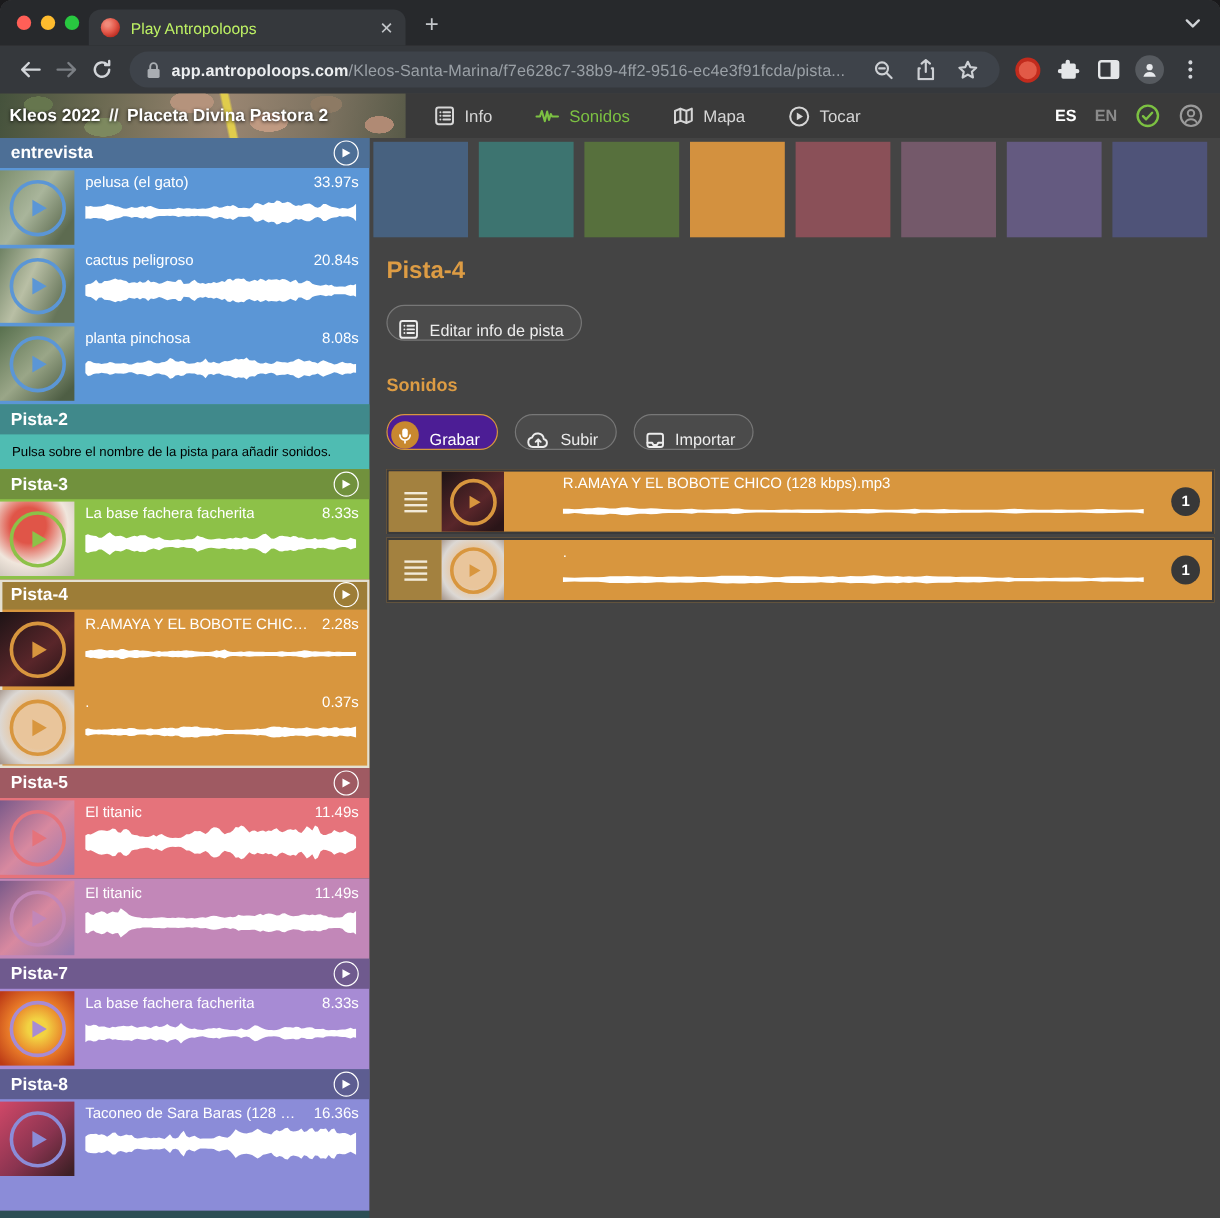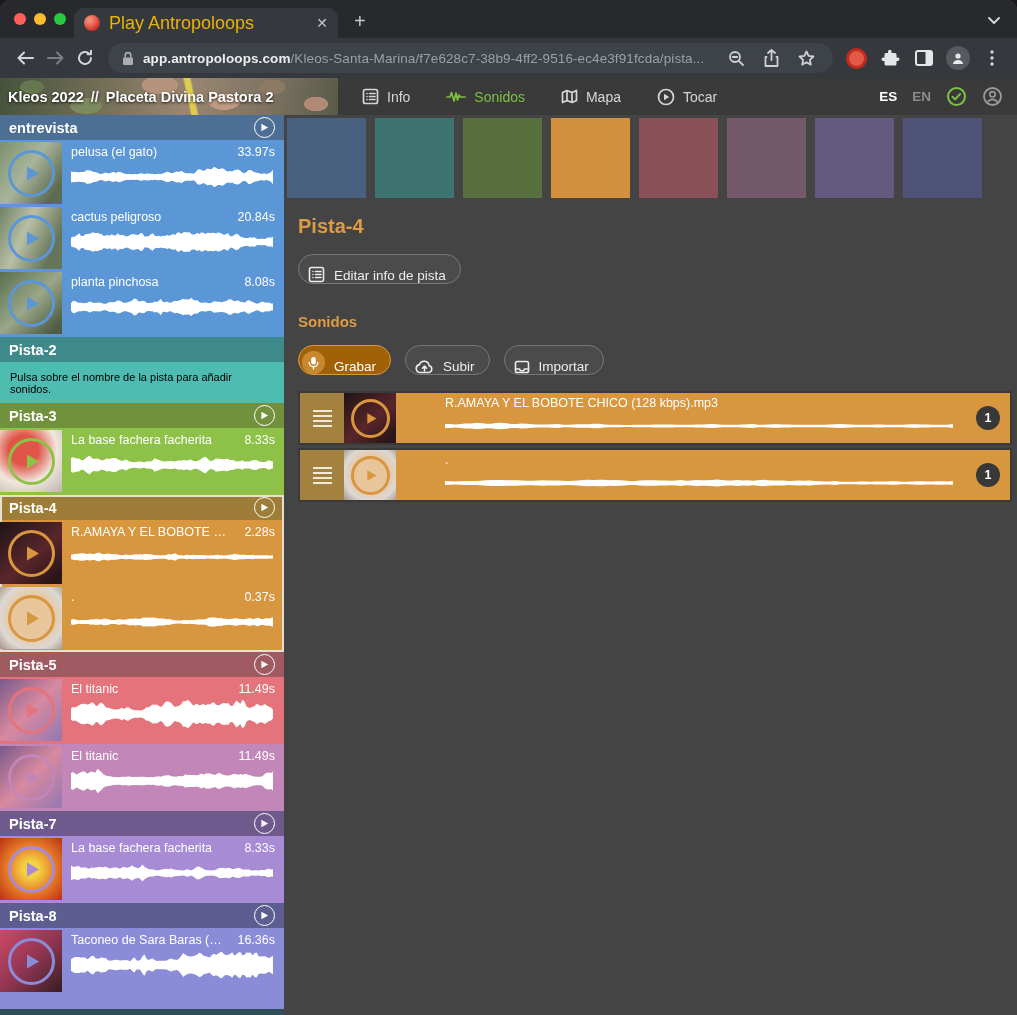--- a/index.html
+++ b/index.html
@@ -8,21 +8,21 @@
 
   
   .titlebar{height:38px;background:#27292c;display:flex;align-items:flex-end;position:relative;flex:none;}
   .traffic{position:absolute;left:14px;top:13px;display:flex;gap:8px;}
   .traffic span{width:12px;height:12px;border-radius:50%;}
   .t-close{background:#ff5f57;} .t-min{background:#febc2e;} .t-zoom{background:#28c840;}
   .tab{margin-left:74px;height:30px;width:244px;background:#35383c;border-radius:10px 10px 0 0;
     display:flex;align-items:center;padding:0 10px;gap:9px;}
   .favicon{width:16px;height:16px;border-radius:50%;flex:none;
     background:radial-gradient(circle at 35% 32%,#f08a7a 12%,#e4594a 45%,#b8281e 80%);}
-  .tab-title{color:#eab308;font-size:18px;flex:1;white-space:nowrap;overflow:hidden;}
+  .tab-title{color:#bef264;font-size:13px;flex:1;white-space:nowrap;overflow:hidden;}
   .tab-close{color:#c3c6ca;font-size:14px;line-height:1;cursor:default;}
   .newtab{color:#c3c6ca;font-size:20px;margin-left:16px;margin-bottom:5px;}
   .tabsearch{position:absolute;right:16px;top:12px;color:#d0d3d7;}
 
   .toolbar{height:40px;background:#35383c;display:flex;align-items:center;padding:0 10px;flex:none;}
   .navbtn{width:30px;height:30px;display:flex;align-items:center;justify-content:center;flex:none;}
   .navbtn svg{stroke:#d2d5d9;stroke-width:2;fill:none;stroke-linecap:round;stroke-linejoin:round;}
   .navbtn.disabled svg{stroke:#7b7f84;}
   .urlbar{flex:1;height:30px;background:#3e434a;border-radius:15px;margin:0 8px;display:flex;
     align-items:center;padding:0 14px;gap:9px;min-width:0;}
@@ -55,21 +55,21 @@
   .nav-item{display:flex;align-items:center;gap:8px;color:#d6d6d6;font-size:14px;}
   .nav-item svg{stroke:#d6d6d6;stroke-width:1.7;fill:none;stroke-linecap:round;stroke-linejoin:round;}
   .nav-item.active{color:#7cc142;}
   .nav-item.active svg{stroke:#7cc142;}
   .header-right{margin-left:auto;display:flex;align-items:center;gap:15px;padding-right:14px;}
   .lang-on{color:#fff;font-size:13.5px;font-weight:bold;}
   .lang-off{color:#8b8b8b;font-size:13.5px;font-weight:bold;}
 
   
   .content{flex:1;display:flex;min-height:0;background:#444;}
-  aside{width:284px;flex:none;display:flex;flex-direction:column;overflow:hidden;}
+  aside{width:308px;flex:none;display:flex;flex-direction:column;overflow:hidden;}
   .track{flex:none;display:flex;flex-direction:column;}
   .track.fill{flex:1;}
   .track.selected{outline:2px solid #e4e0d2;outline-offset:-2px;}
   .track-header{height:25px;display:flex;align-items:center;padding:0 9px;color:#fff;font-weight:bold;font-size:14.5px;flex:none;}
   .track-header .tname{flex:1;}
   .hplay{width:19px;height:19px;border:1.6px solid #fff;border-radius:50%;display:flex;align-items:center;justify-content:center;flex:none;}
   .hplay svg{width:9px;height:9px;}
   .track-body{flex:1;padding-top:2px;}
   .empty-note{font-size:11px;color:#000000;padding:7px 10px 8px;}
   .sound{display:flex;height:62px;margin-bottom:3px;}
@@ -100,21 +100,21 @@
   .swatches{height:80px;margin-top:3px;display:flex;gap:9px;flex:none;overflow:hidden;}
   .swatch{width:79px;flex:none;height:80px;}
   .main-inner{padding:17px 5px 0 11px;display:flex;flex-direction:column;min-height:0;}
   .page-title{color:#dd9c44;font-size:20px;font-weight:bold;}
   .pill-btn{display:inline-flex;align-items:flex-end;gap:9px;height:28px;padding:0 14px 0 9px;border-radius:15px;
     background:#4b4b4b;border:1px solid #777;color:#ececec;font-size:13.5px;width:max-content;}
   .pill-btn svg{stroke:#ececec;stroke-width:1.6;fill:none;stroke-linecap:round;stroke-linejoin:round;}
   .edit-btn{margin-top:16px;}
   .section-label{color:#dd9c44;font-size:15px;font-weight:bold;margin-top:29px;}
   .actions{display:flex;gap:14px;margin-top:15px;}
-  .pill-btn.orange{background:#a16207;border-color:#d8963e;color:#fff;padding-left:3px;}
+  .pill-btn.orange{background:#4c1d95;border-color:#d8963e;color:#fff;padding-left:3px;}
   .mic-circ{width:23px;height:23px;border-radius:50%;background:#c8882f;display:flex;align-items:center;justify-content:center;}
   .mic-circ svg{stroke:#fff;}
   .rows{margin-top:16px;display:flex;flex-direction:column;gap:3px;}
   .row{height:50px;border:2px solid #3a3a3a;background:#d8963e;display:flex;}
   .handle{width:44px;flex:none;background:#a3813f;display:flex;flex-direction:column;align-items:center;justify-content:center;gap:3px;}
   .handle i{display:block;width:19px;height:2px;background:#f2ead8;}
   .row-thumb{width:52px;height:50px;flex:none;position:relative;overflow:hidden;}
   .row-thumb .ring{width:33px;height:33px;border-width:3px;}
   .row-thumb .ring svg{width:13px;height:13px;}
   .row-main{flex:1;min-width:0;display:flex;flex-direction:column;padding:3px 10px 2px;margin-left:39px;}

